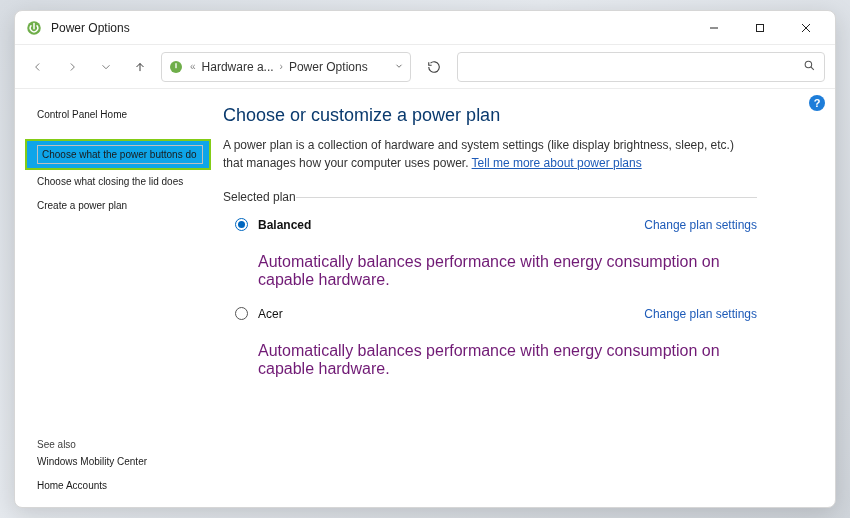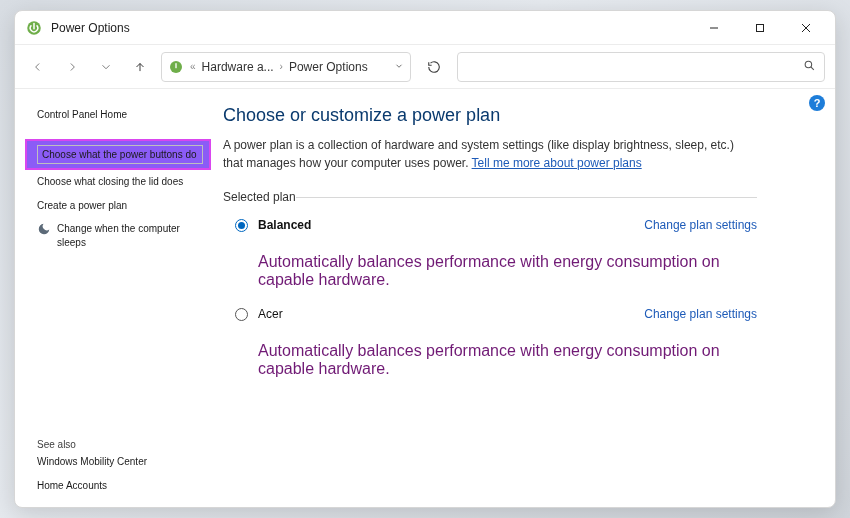--- a/index.html
+++ b/index.html
@@ -107,22 +107,22 @@
     font-size:10px;
   }
   .sidebar a, .sidebar .sb-item {
     color:#1a1a1a; text-decoration:none;
     padding: 5px 0;
     line-height:1.35;
     display:flex; gap:6px;
   }
   .sidebar .cp-home { margin-bottom:12px; }
   .sidebar .highlighted {
-    border: 2px solid #d946ef;
-    background:#8b5cf6;
+    border: 2px solid #84cc16;
+    background:#0ea5e9;
     margin-left:-12px; margin-right:-6px;
     padding:4px 6px 4px 10px;
   }
   .sidebar .highlighted .inner {
     border:1px solid #bfbfbf;
     padding:2px 4px;
     line-height:1.35;
   }
   .sidebar .withicon { padding-left:0; }
   .sidebar .sb-icon { width:14px;height:14px;flex:0 0 14px;display:flex;align-items:center;justify-content:center; }
@@ -147,21 +147,21 @@
   .group-label {
     font-size:12px; color:#333;
     display:flex; align-items:center; gap:0;
     margin-bottom:10px;
   }
   .group-label .line { flex:1; height:1px; background:#d8d8d8; }
   .plan {
     padding: 4px 0 14px 12px;
   }
   .plan-head {
-    display:flex; align-items:flex-end;
+    display:flex; align-items:flex-start;
   }
   .radio {
     width:13px;height:13px;border:1.5px solid #555;border-radius:50%;
     margin-right:10px; position:relative; flex:0 0 13px;
   }
   .radio.checked { border-color:#0067c0; }
   .radio.checked::after {
     content:""; position:absolute; inset:2px; background:#0067c0; border-radius:50%;
   }
   .plan-name { font-size:12px; color:#111; }
@@ -262,28 +262,20 @@
 
     <div class="sidebar">
       <a class="sb-item cp-home">Control Panel Home</a>
 
       <div class="highlighted">
         <div class="inner">Choose what the power buttons do</div>
       </div>
 
       <a class="sb-item">Choose what closing the lid does</a>
       <a class="sb-item">Create a power plan</a>
-      <a class="sb-item withicon">
-        <span class="sb-icon">
-          <svg viewBox="0 0 24 24">
-              <path d="M21 12.8A9 9 0 1 1 11.2 3a7 7 0 0 0 9.8 9.8z" fill="#5c6a78"></path>
-            </svg>
-        </span>
-        <span>Change when the computer sleeps</span>
-      </a>
 
       <div class="spacer"></div>
       <div class="seealso">See also</div>
       <a class="sb-item sa-item">Windows Mobility Center</a>
       <a class="sb-item sa-item">Home Accounts</a>
     </div>
 
     <div class="main">
       <h1>Choose or customize a power plan</h1>
       <div class="desc">

